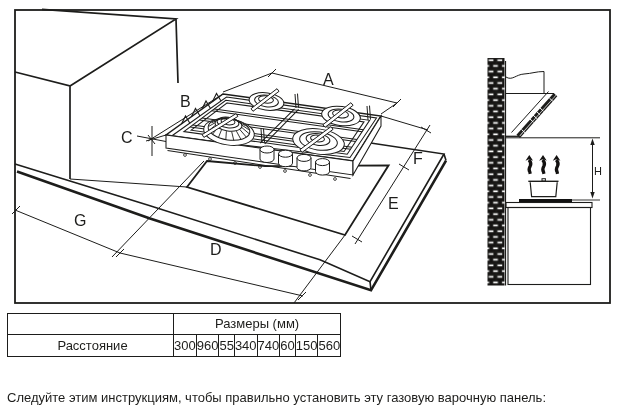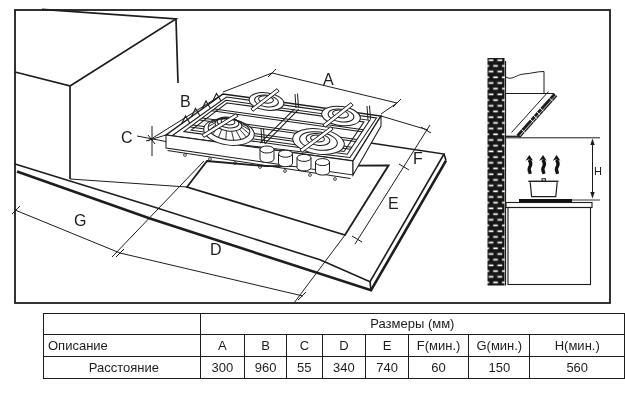--- a/index.html
+++ b/index.html
@@ -1,20 +1,20 @@
 <!DOCTYPE html>
 <html><head>
 <meta charset="utf-8">
 <style>
   html,body{margin:0;padding:0;background:#fff;}
   #page{position:relative;width:625px;height:417px;background:#fff;
         font-family:"Liberation Sans", sans-serif;color:#1d1d1b;}
   svg{position:absolute;left:0;top:0;}
   table{border-collapse:collapse;position:absolute;left:7px;top:313px;
-        font-size:13px;color:#1d1d1b;margin-left:36px;}
+        font-size:13px;color:#1d1d1b;}
   td{border:1px solid #1d1d1b;padding:0;text-align:center;vertical-align:middle;}
   .cap{position:absolute;left:7px;top:390px;font-size:13px;color:#1d1d1b;}
 </style>
 </head>
 <body>
 <div id="page">
 
 <svg width="625" height="417" viewBox="0 0 625 417" fill="none" stroke="#1d1d1b">
 
   <rect x="15" y="10" width="595" height="293" stroke-width="1.8"></rect>
@@ -224,39 +224,29 @@
     <text x="74" y="226">G</text>
     <text x="594" y="175" font-size="11">H</text>
   </g>
 </svg>
 
 <table>
   <tbody>
         <tr>
     <td style="width:165px;border-bottom:1px solid #1d1d1b;height:19.5px"></td>
     <td colspan="8" style="height:19.5px">Размеры (мм)</td>
-  </tr>
-  <tr>
-    <td style="text-align:left;padding-left:4px;height:21px">Описание</td>
-    <td style="width:46px">A</td>
-    <td style="width:43px">B</td>
-    <td style="width:37px">C</td>
-    <td style="width:45px">D</td>
-    <td style="width:44px">E</td>
-    <td style="width:61px">F(мин.)</td>
-    <td style="width:62px">G(мин.)</td>
-    <td style="width:99px">H(мин.)</td>
   </tr>
   <tr>
     <td style="text-align:center;padding-left:4px;height:21px">Расстояние</td>
     <td>300</td>
           <td>960</td>
           <td>55</td>
           <td>340</td>
           <td>740</td>
           <td>60</td>
           <td>150</td>
           <td>560</td>
   </tr>
 </tbody>
     </table>
 
+<div class="cap">Следуйте этим инструкциям, чтобы правильно установить эту газовую варочную панель:</div>
 </div>
 
 </body></html>

